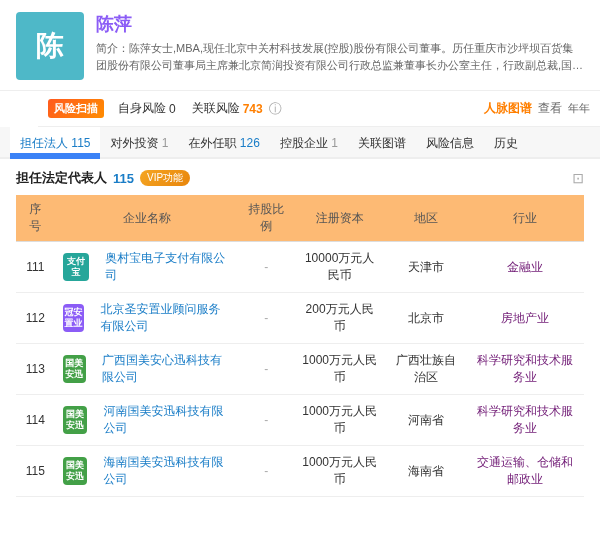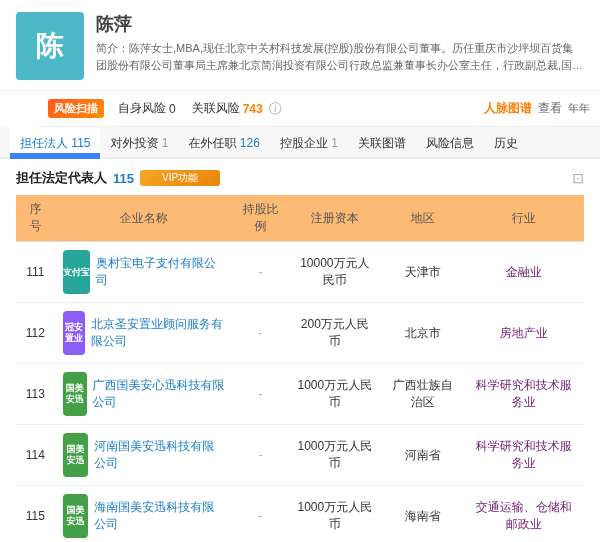--- a/index.html
+++ b/index.html
@@ -16,21 +16,21 @@
     .avatar-box {
       width: 68px; height: 68px;
       background: #4eb8c8;
       border-radius: 4px;
       display: flex; align-items: center; justify-content: center;
       font-size: 28px; font-weight: bold; color: #fff;
       flex-shrink: 0;
       margin-right: 12px;
     }
     .profile-info { flex: 1; }
-    .profile-name { font-size: 18px; font-weight: bold; color: #404040; margin-bottom: 4px; }
+    .profile-name { font-size: 18px; font-weight: bold; color: #8b5cf6; margin-bottom: 4px; }
     .profile-desc { font-size: 11px; color: #666; line-height: 1.5; display: -webkit-box; -webkit-line-clamp: 2; -webkit-box-orient: vertical; overflow: hidden; }
 
     
     .tabs-bar {
       display: flex;
       align-items: center;
       padding: 0 10px;
       border-bottom: 1px solid #eee;
       background: #fff;
       height: 36px;
@@ -99,21 +99,21 @@
     .content-area { padding: 10px 16px; background: #fff; }
     .section-header {
       display: flex; align-items: center; gap: 6px;
       margin-bottom: 8px;
     }
     .section-title { font-size: 13px; font-weight: bold; color: #222; }
     .section-count { color: #1a7dc7; font-size: 13px; font-weight: bold; }
     .vip-badge {
       background: linear-gradient(135deg, #f5a623, #e8850a);
       color: #fff; font-size: 10px;
-      padding: 1px 22px; border-radius: 3px;
+      padding: 1px 7px; border-radius: 8px;
     }
     .section-actions { margin-left: auto; }
     .expand-icon { color: #aaa; font-size: 14px; cursor: pointer; }
 
     
     .data-table { width: 100%; border-collapse: collapse; font-size: 12px; }
     .data-table thead tr { background: #fdba74; }
     .data-table thead th {
       padding: 6px 8px;
       text-align: center;
@@ -126,26 +126,26 @@
     .data-table tbody td {
       padding: 8px 8px;
       text-align: center;
       color: #333;
       vertical-align: middle;
     }
     .data-table tbody td:nth-child(2) { text-align: left; }
     .company-link { color: #1a7dc7; text-decoration: none; cursor: pointer; }
     .company-logo {
       display: inline-flex; align-items: center; justify-content: center;
-      width: 28px; height: 44px;
+      width: 28px; height: 28px;
       border-radius: 4px;
       color: #fff;
       font-size: 9px;
       font-weight: bold;
-      margin-right: 6px;
+      margin-right: 16px;
       vertical-align: middle;
       text-align: center;
       line-height: 1.2;
     }
     .logo-teal { background: #26a69a; }
     .logo-blue { background: #8b5cf6; }
     .logo-green { background: #43a047; }
     .company-cell { display: flex; align-items: center; }
     .td-dash { color: #aaa; }
     .region-text { color: #333; }

